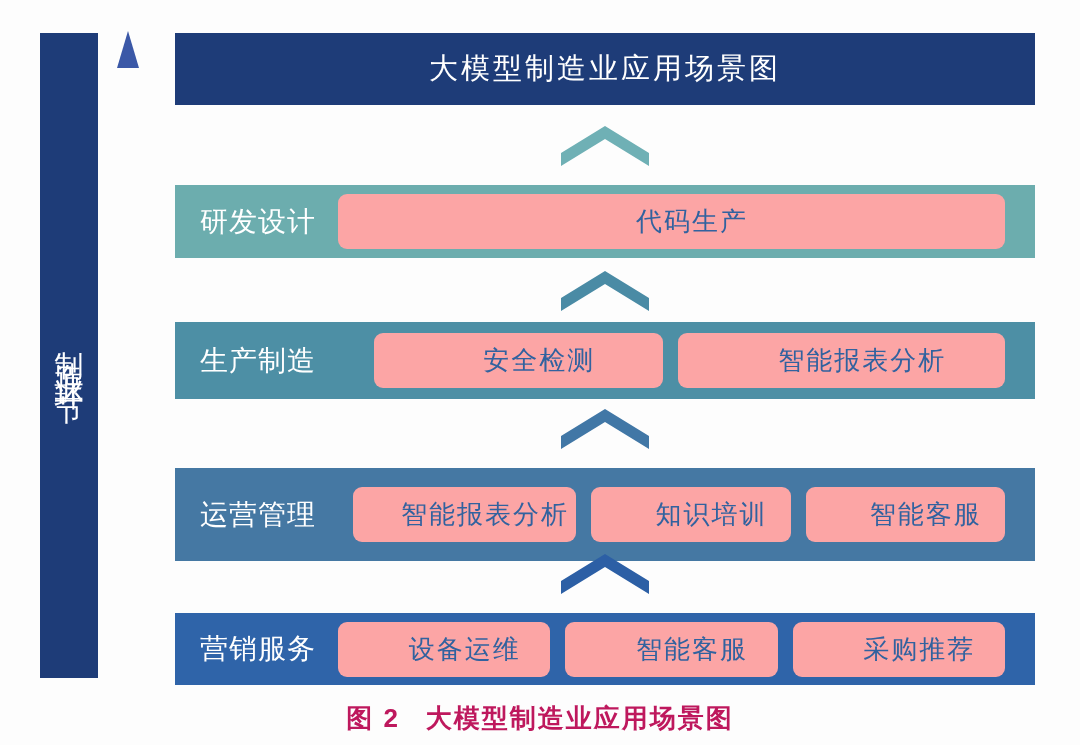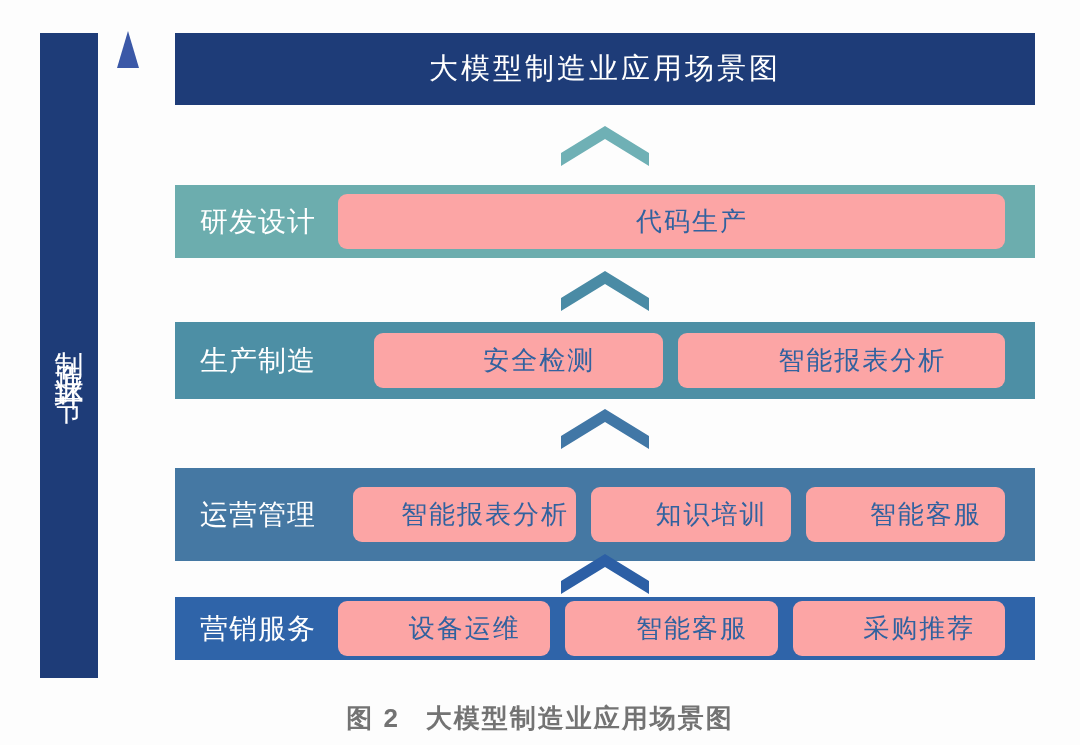--- a/index.html
+++ b/index.html
@@ -31,37 +31,37 @@
   .chevron{position:absolute;left:384px;width:92px;height:40px;display:block;}
   .c0{top:93px}.c1{top:238px}.c2{top:376px}.c3{top:521px}
   .row{
     position:absolute;left:0;width:860px;
     display:flex;align-items:center;
     padding-left:25px;padding-right:30px;box-sizing:border-box;
   }
   .r0{top:152px;height:73px}
   .r1{top:289px;height:77px}
   .r2{top:435px;height:93px}
-  .r3{top:564px;height:63px}
+  .r3{top:580px;height:72px}
   .row-label{
     width:118px;flex:0 0 118px;color:#ffffff;font-size:28px;
     letter-spacing:1px;white-space:nowrap;
   }
   .boxes{flex:1;display:flex;gap:15px;margin-left:20px;}
   .box{
     flex:1 1 0;height:55px;background:#fca5a5;border-radius:9px;
     display:flex;align-items:center;justify-content:center;
     color:var(--boxtext,#31629f);font-size:26px;letter-spacing:2px;
     white-space:nowrap;
     padding-left:41px;
   }
   .caption{
     position:absolute;left:0;top:701px;width:1080px;text-align:center;
     font-family:"Liberation Sans", sans-serif;font-weight:bold;
-    font-size:26px;color:#737373;letter-spacing:2px;
+    font-size:26px;color:#be185d;letter-spacing:2px;
   }
   .caption .fig-no{margin-right:26px;}
 </style>
 </head>
 <body>
 
 <div class="page">
 
   <div class="left-bar">
     <span class="vtext">制造业环节</span>

